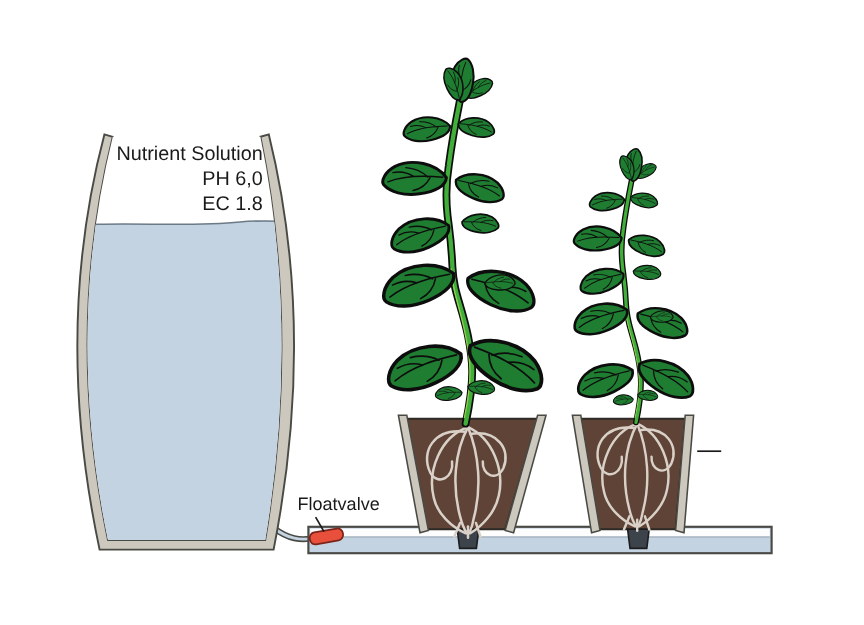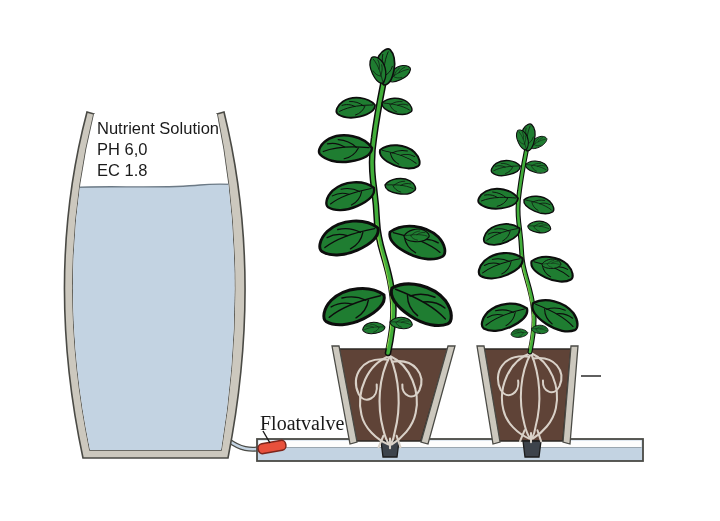--- a/index.html
+++ b/index.html
@@ -1,23 +1,23 @@
 <!DOCTYPE html>
 <html style="--water: #c3d3e2; --tank_wall: #ccc8be; --outline: #4a4a45; --soil: #5f4337; --soil_outline: #2e2a26; --leaf_fill: #1f7d31; --leaf_outline: #0d0d0d; --stem: #41ae3a; --roots: #d9d1c8; --valve: #e8503c; --valve_outline: #7d241a; --plug: #3d434b; --text: #1a1a1a;"><head>
 <meta charset="utf-8">
 <style>
   html,body{margin:0;padding:0;background:#fff;}
   .canvas{
     position:relative;width:720px;height:521px;background:#ffffff;
     overflow:hidden;font-family:"Liberation Sans",sans-serif;
   }
   .canvas svg{position:absolute;left:0;top:0;}
-  .label{position:absolute;color:var(--text,#1a1a1a);white-space:nowrap;}
+  .label{position:absolute;color:var(--text,#1a1a1a);white-space:nowrap;text-align:right;}
   .nutrient-label{left:97px;top:118px;font-size:16.5px;line-height:21px;}
-  .floatvalve-label{left:260px;top:412px;font-size:20px;font-family:Liberation Serif, serif;}
+  .floatvalve-label{left:248px;top:412px;font-size:15px;}
   .medium-label{left:603px;top:360px;font-size:16.5px;line-height:21px;}
 
   
   .tank-wall{fill:var(--tank_wall,#ccc8be);stroke:var(--outline,#4a4a45);stroke-width:1.6;}
   .tank-inner{fill:#ffffff;}
   .water{fill:var(--water,#c3d3e2);}
   .water-line{fill:none;stroke:#6c7a86;stroke-width:1.3;}
   .tray-body{fill:var(--water,#c3d3e2);stroke:var(--outline,#4a4a45);stroke-width:1.8;}
   .tray-white{fill:#fdfdfd;}
   .tray-sep{stroke:#9aa6b0;stroke-width:1;}

